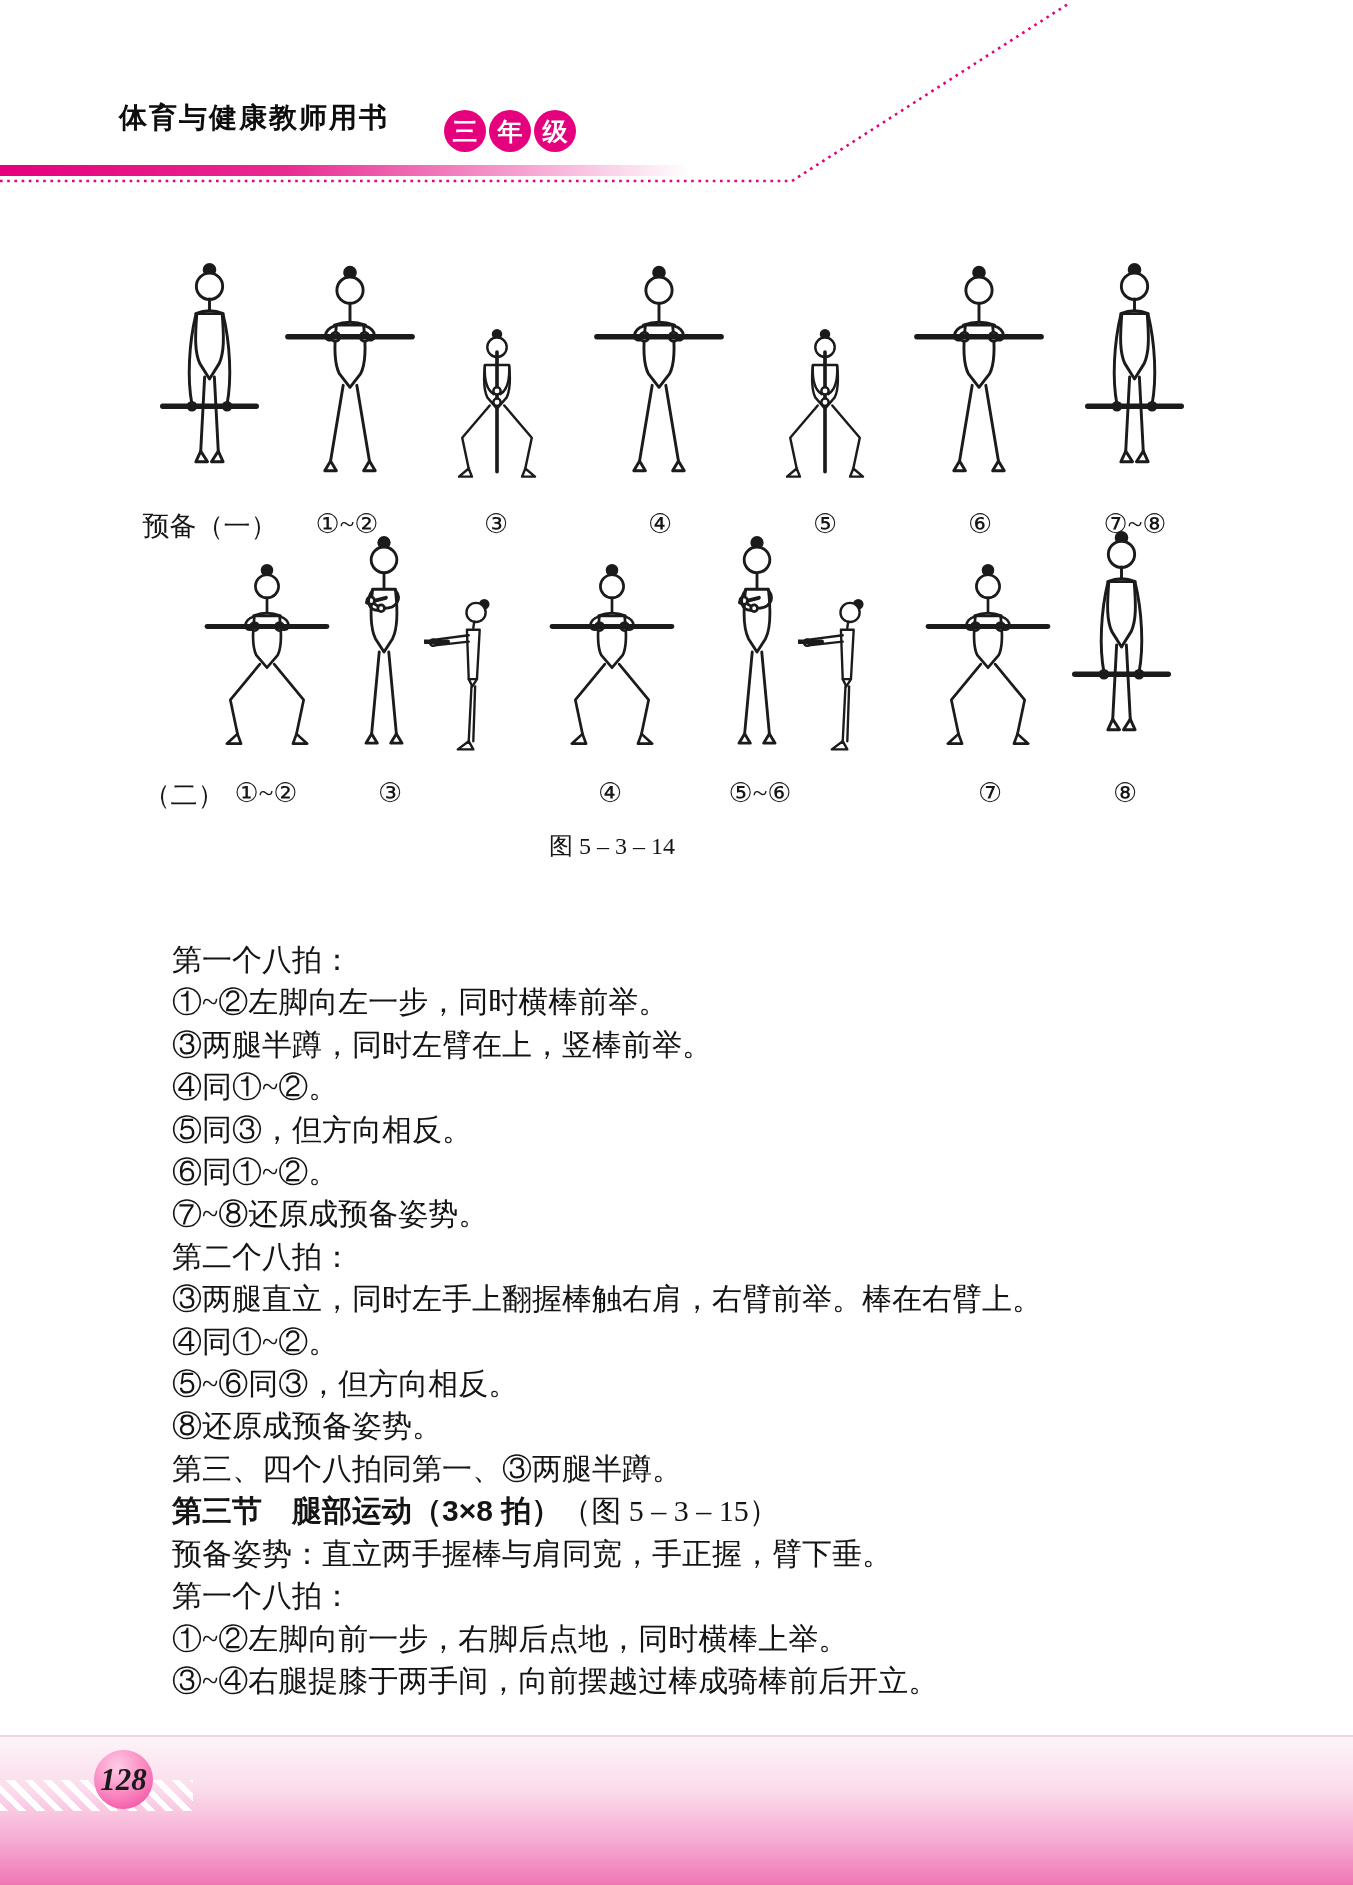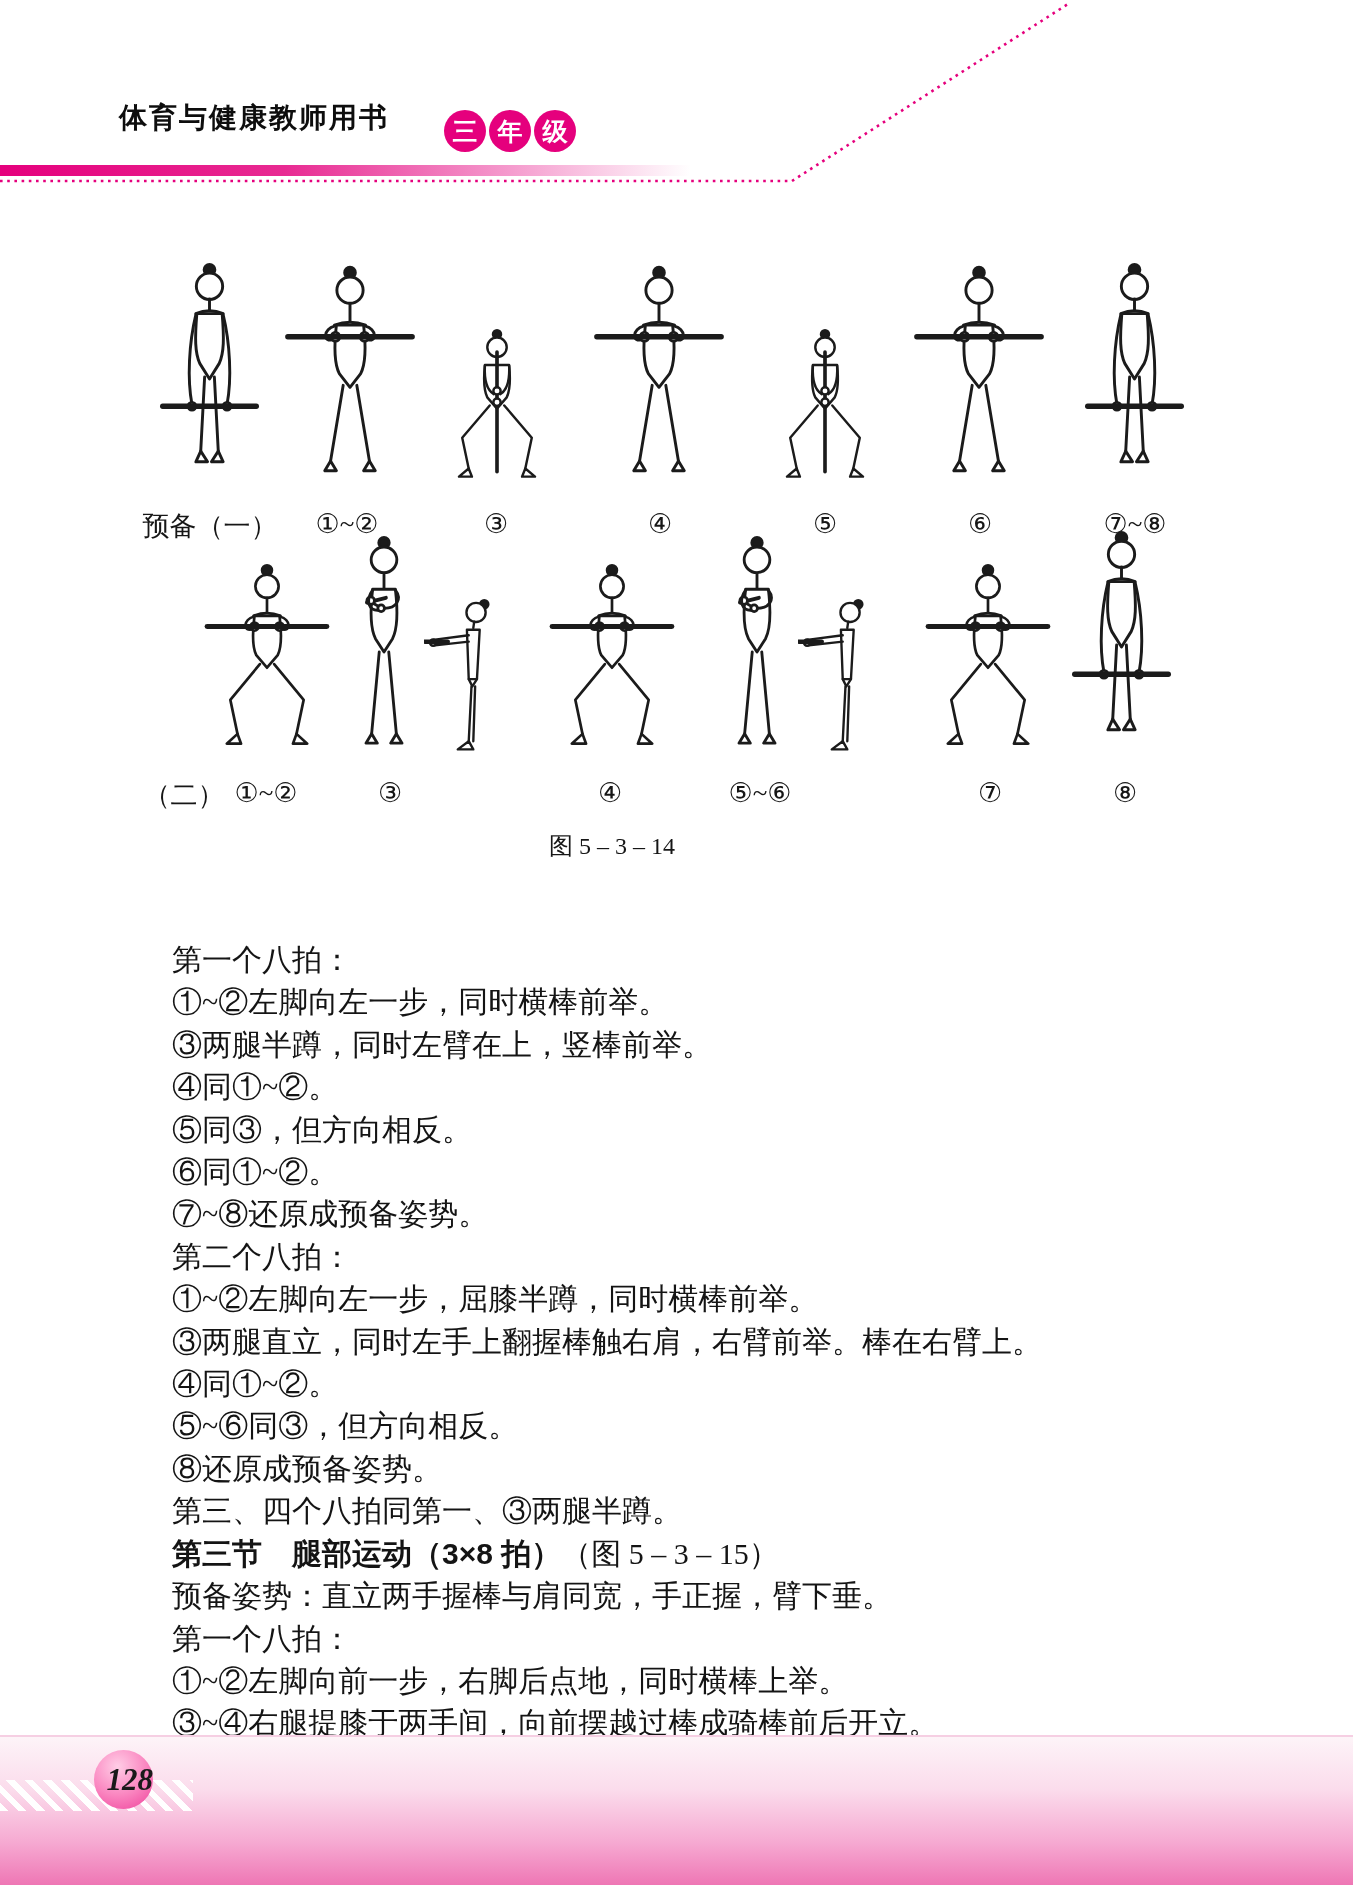--- a/index.html
+++ b/index.html
@@ -27,21 +27,21 @@
   .body-line{font-size:30px;line-height:42.4px;white-space:nowrap;color:#141414;}
   .body-line .b{font-family:"Liberation Sans","DejaVu Sans",sans-serif;font-weight:bold;}
   
   .footer{position:absolute;left:0;top:1735px;width:1353px;height:150px;
         background:linear-gradient(to bottom,#fdf4f8 0%,#fbdcec 35%,#f6aad2 70%,#ee74b3 100%);
         border-top:2px solid #f6cfe3;}
   .footer-ribbon{position:absolute;left:0;top:43px;width:193px;height:31px;
         background:repeating-linear-gradient(45deg,#ffffff 0 6px,rgba(255,255,255,0) 6px 13px);}
   .page-ball{position:absolute;left:94px;top:13px;width:59px;height:59px;border-radius:50%;
         background:radial-gradient(circle at 40% 28%,#ffcde6 0%,#fa86c0 52%,#ee3e99 100%);
-        display:flex;align-items:center;justify-content:flex-end;}
+        display:flex;align-items:center;justify-content:center;}
   .page-ball span{font-style:italic;font-weight:bold;font-size:31px;color:#1a1a1a;
         font-family:"Liberation Serif","DejaVu Serif",serif;}
 </style>
 </head>
 <body>
 
 <div class="page">
 
   <svg class="deco-dots" width="1353" height="200" viewBox="0 0 1353 200">
     <polyline points="0,181 792,181 1068,4" fill="none" stroke="#e5007d" stroke-width="2.6" stroke-dasharray="2.6 4.6"></polyline>
@@ -204,21 +204,20 @@
 
   <div class="body-text">
     <div class="body-line"><span class="b"></span><span>第一个八拍：</span></div>
     <div class="body-line"><span class="b"></span><span>①~②左脚向左一步，同时横棒前举。</span></div>
     <div class="body-line"><span class="b"></span><span>③两腿半蹲，同时左臂在上，竖棒前举。</span></div>
     <div class="body-line"><span class="b"></span><span>④同①~②。</span></div>
     <div class="body-line"><span class="b"></span><span>⑤同③，但方向相反。</span></div>
     <div class="body-line"><span class="b"></span><span>⑥同①~②。</span></div>
     <div class="body-line"><span class="b"></span><span>⑦~⑧还原成预备姿势。</span></div>
     <div class="body-line"><span class="b"></span><span>第二个八拍：</span></div>
-    <div class="body-line"><span class="b"></span><span>①~②左脚向左一步，屈膝半蹲，同时横棒前举。</span></div>
     <div class="body-line"><span class="b"></span><span>③两腿直立，同时左手上翻握棒触右肩，右臂前举。棒在右臂上。</span></div>
     <div class="body-line"><span class="b"></span><span>④同①~②。</span></div>
     <div class="body-line"><span class="b"></span><span>⑤~⑥同③，但方向相反。</span></div>
     <div class="body-line"><span class="b"></span><span>⑧还原成预备姿势。</span></div>
     <div class="body-line"><span class="b"></span><span>第三、四个八拍同第一、③两腿半蹲。</span></div>
     <div class="body-line"><span class="b">第三节　腿部运动（3×8 拍）</span><span>（图 5 – 3 – 15）</span></div>
     <div class="body-line"><span class="b"></span><span>预备姿势：直立两手握棒与肩同宽，手正握，臂下垂。</span></div>
     <div class="body-line"><span class="b"></span><span>第一个八拍：</span></div>
     <div class="body-line"><span class="b"></span><span>①~②左脚向前一步，右脚后点地，同时横棒上举。</span></div>
     <div class="body-line"><span class="b"></span><span>③~④右腿提膝于两手间，向前摆越过棒成骑棒前后开立。</span></div>

